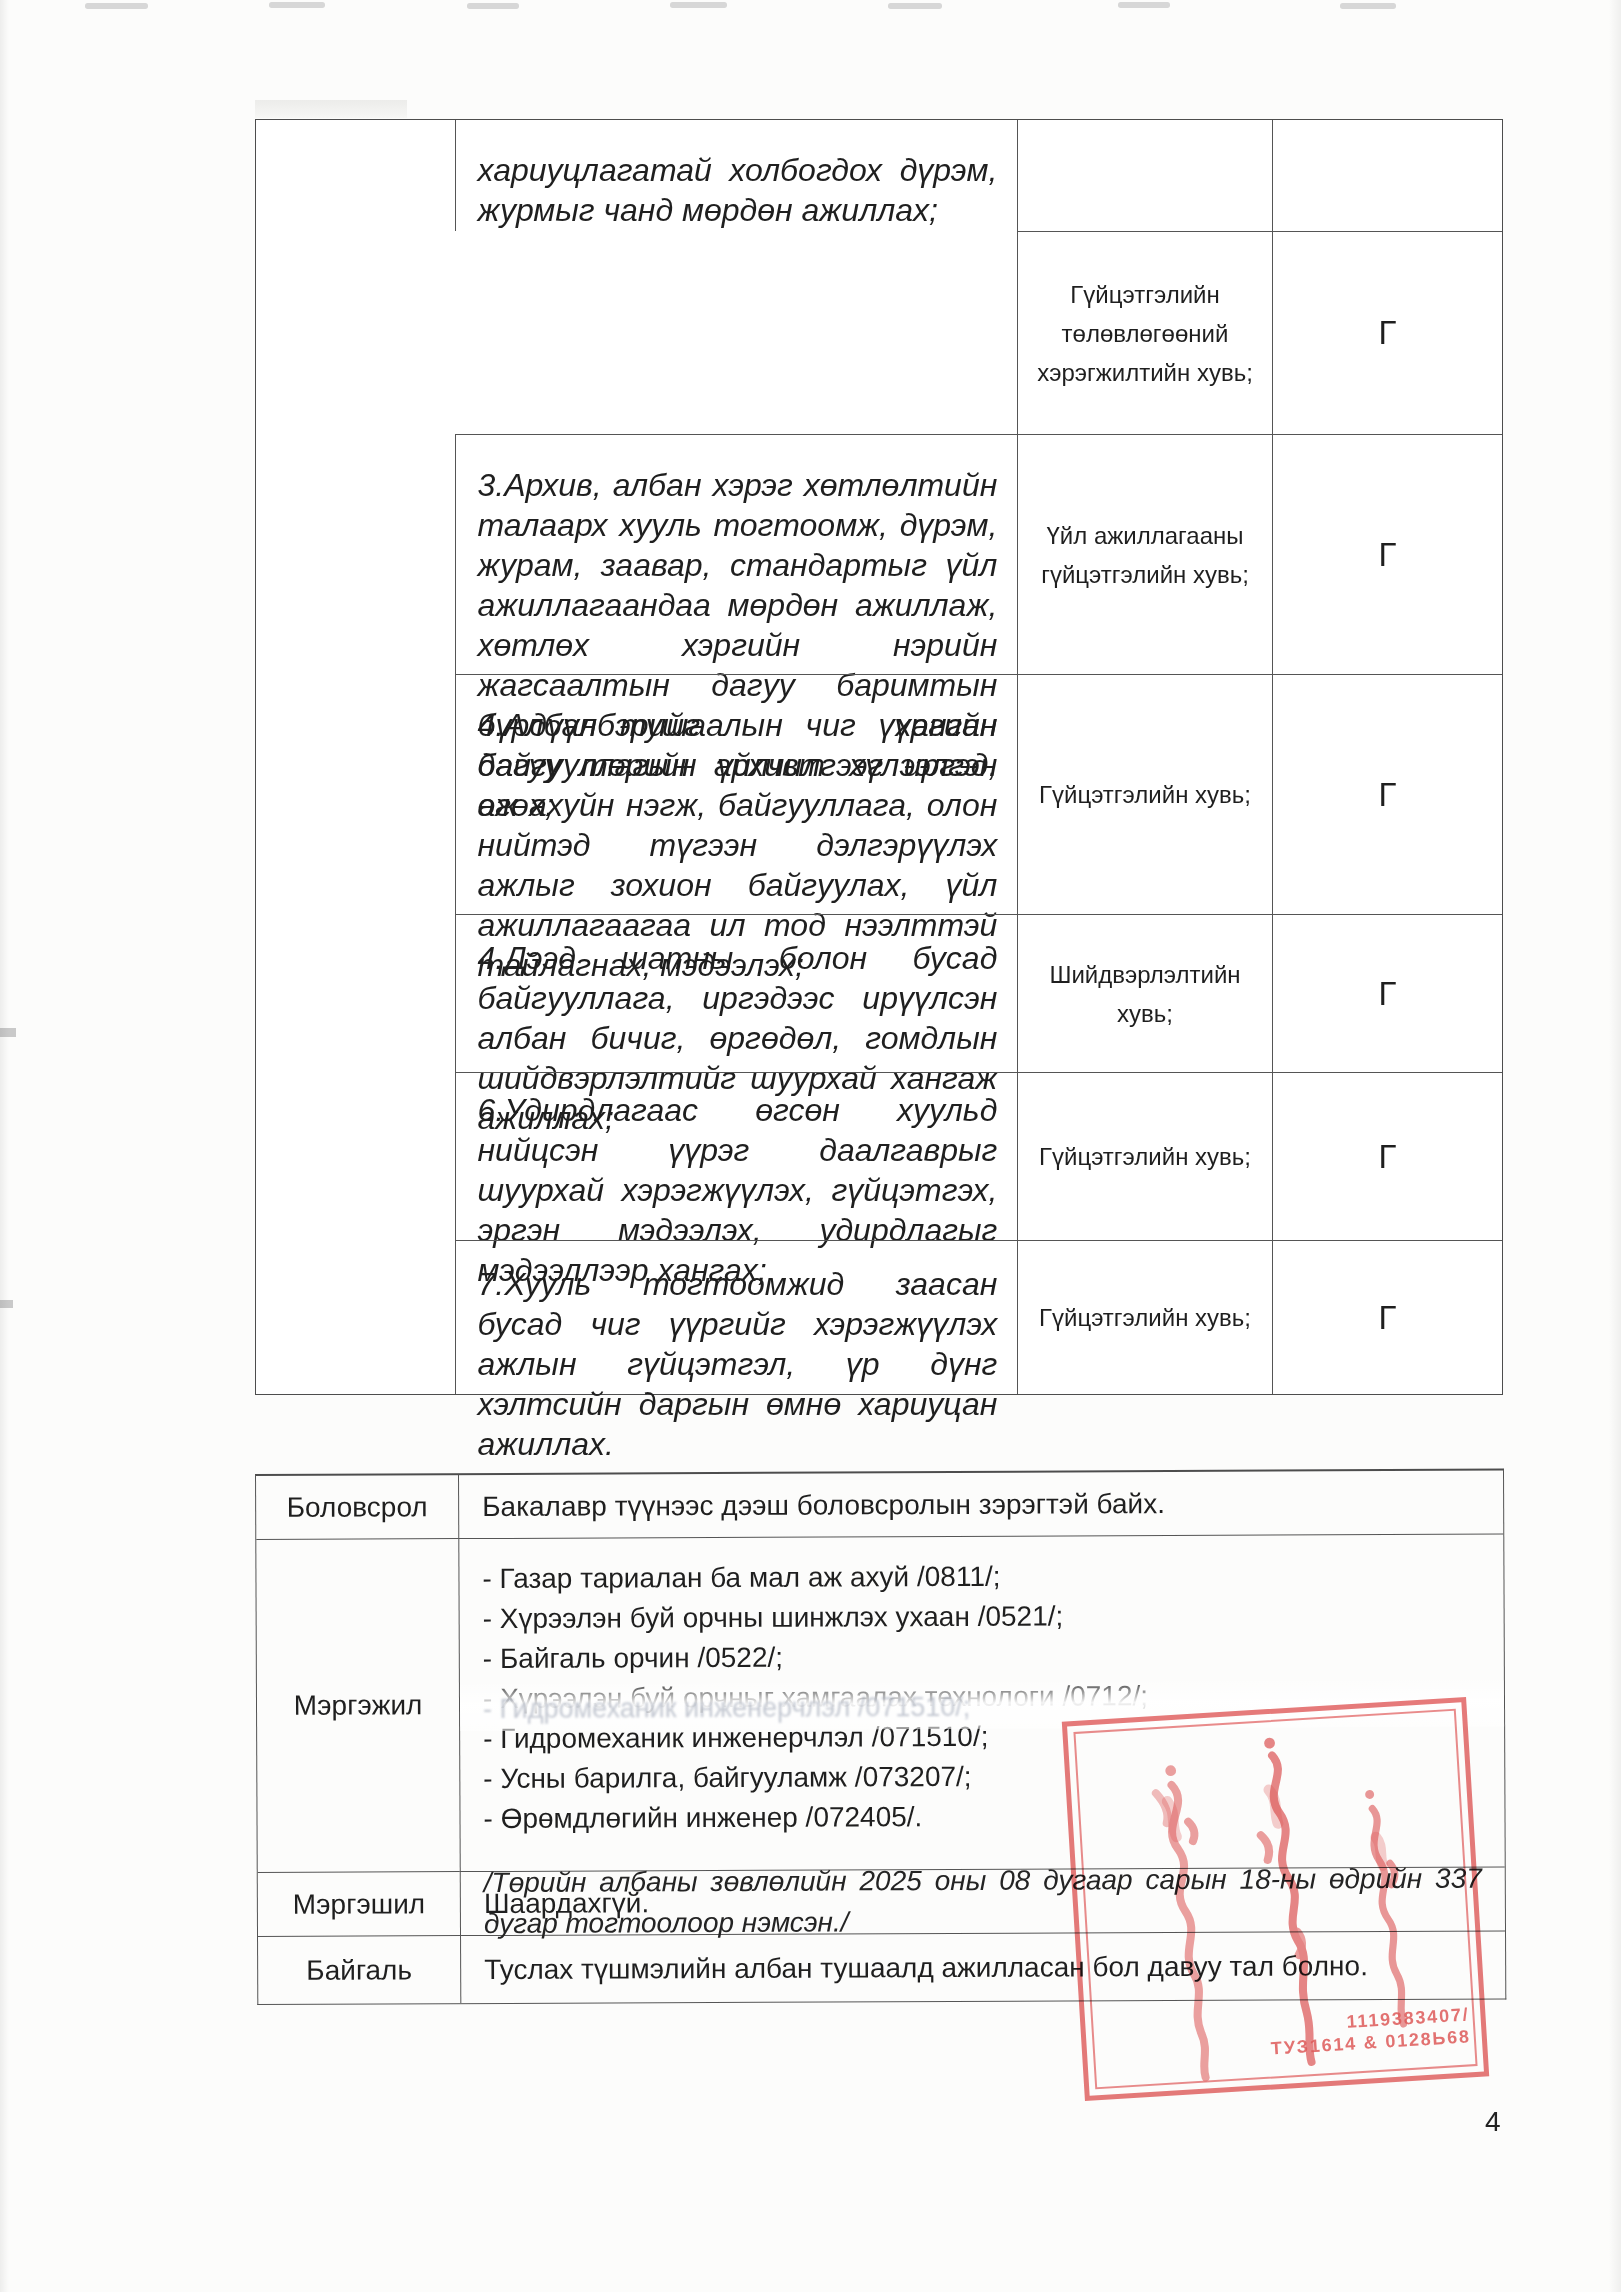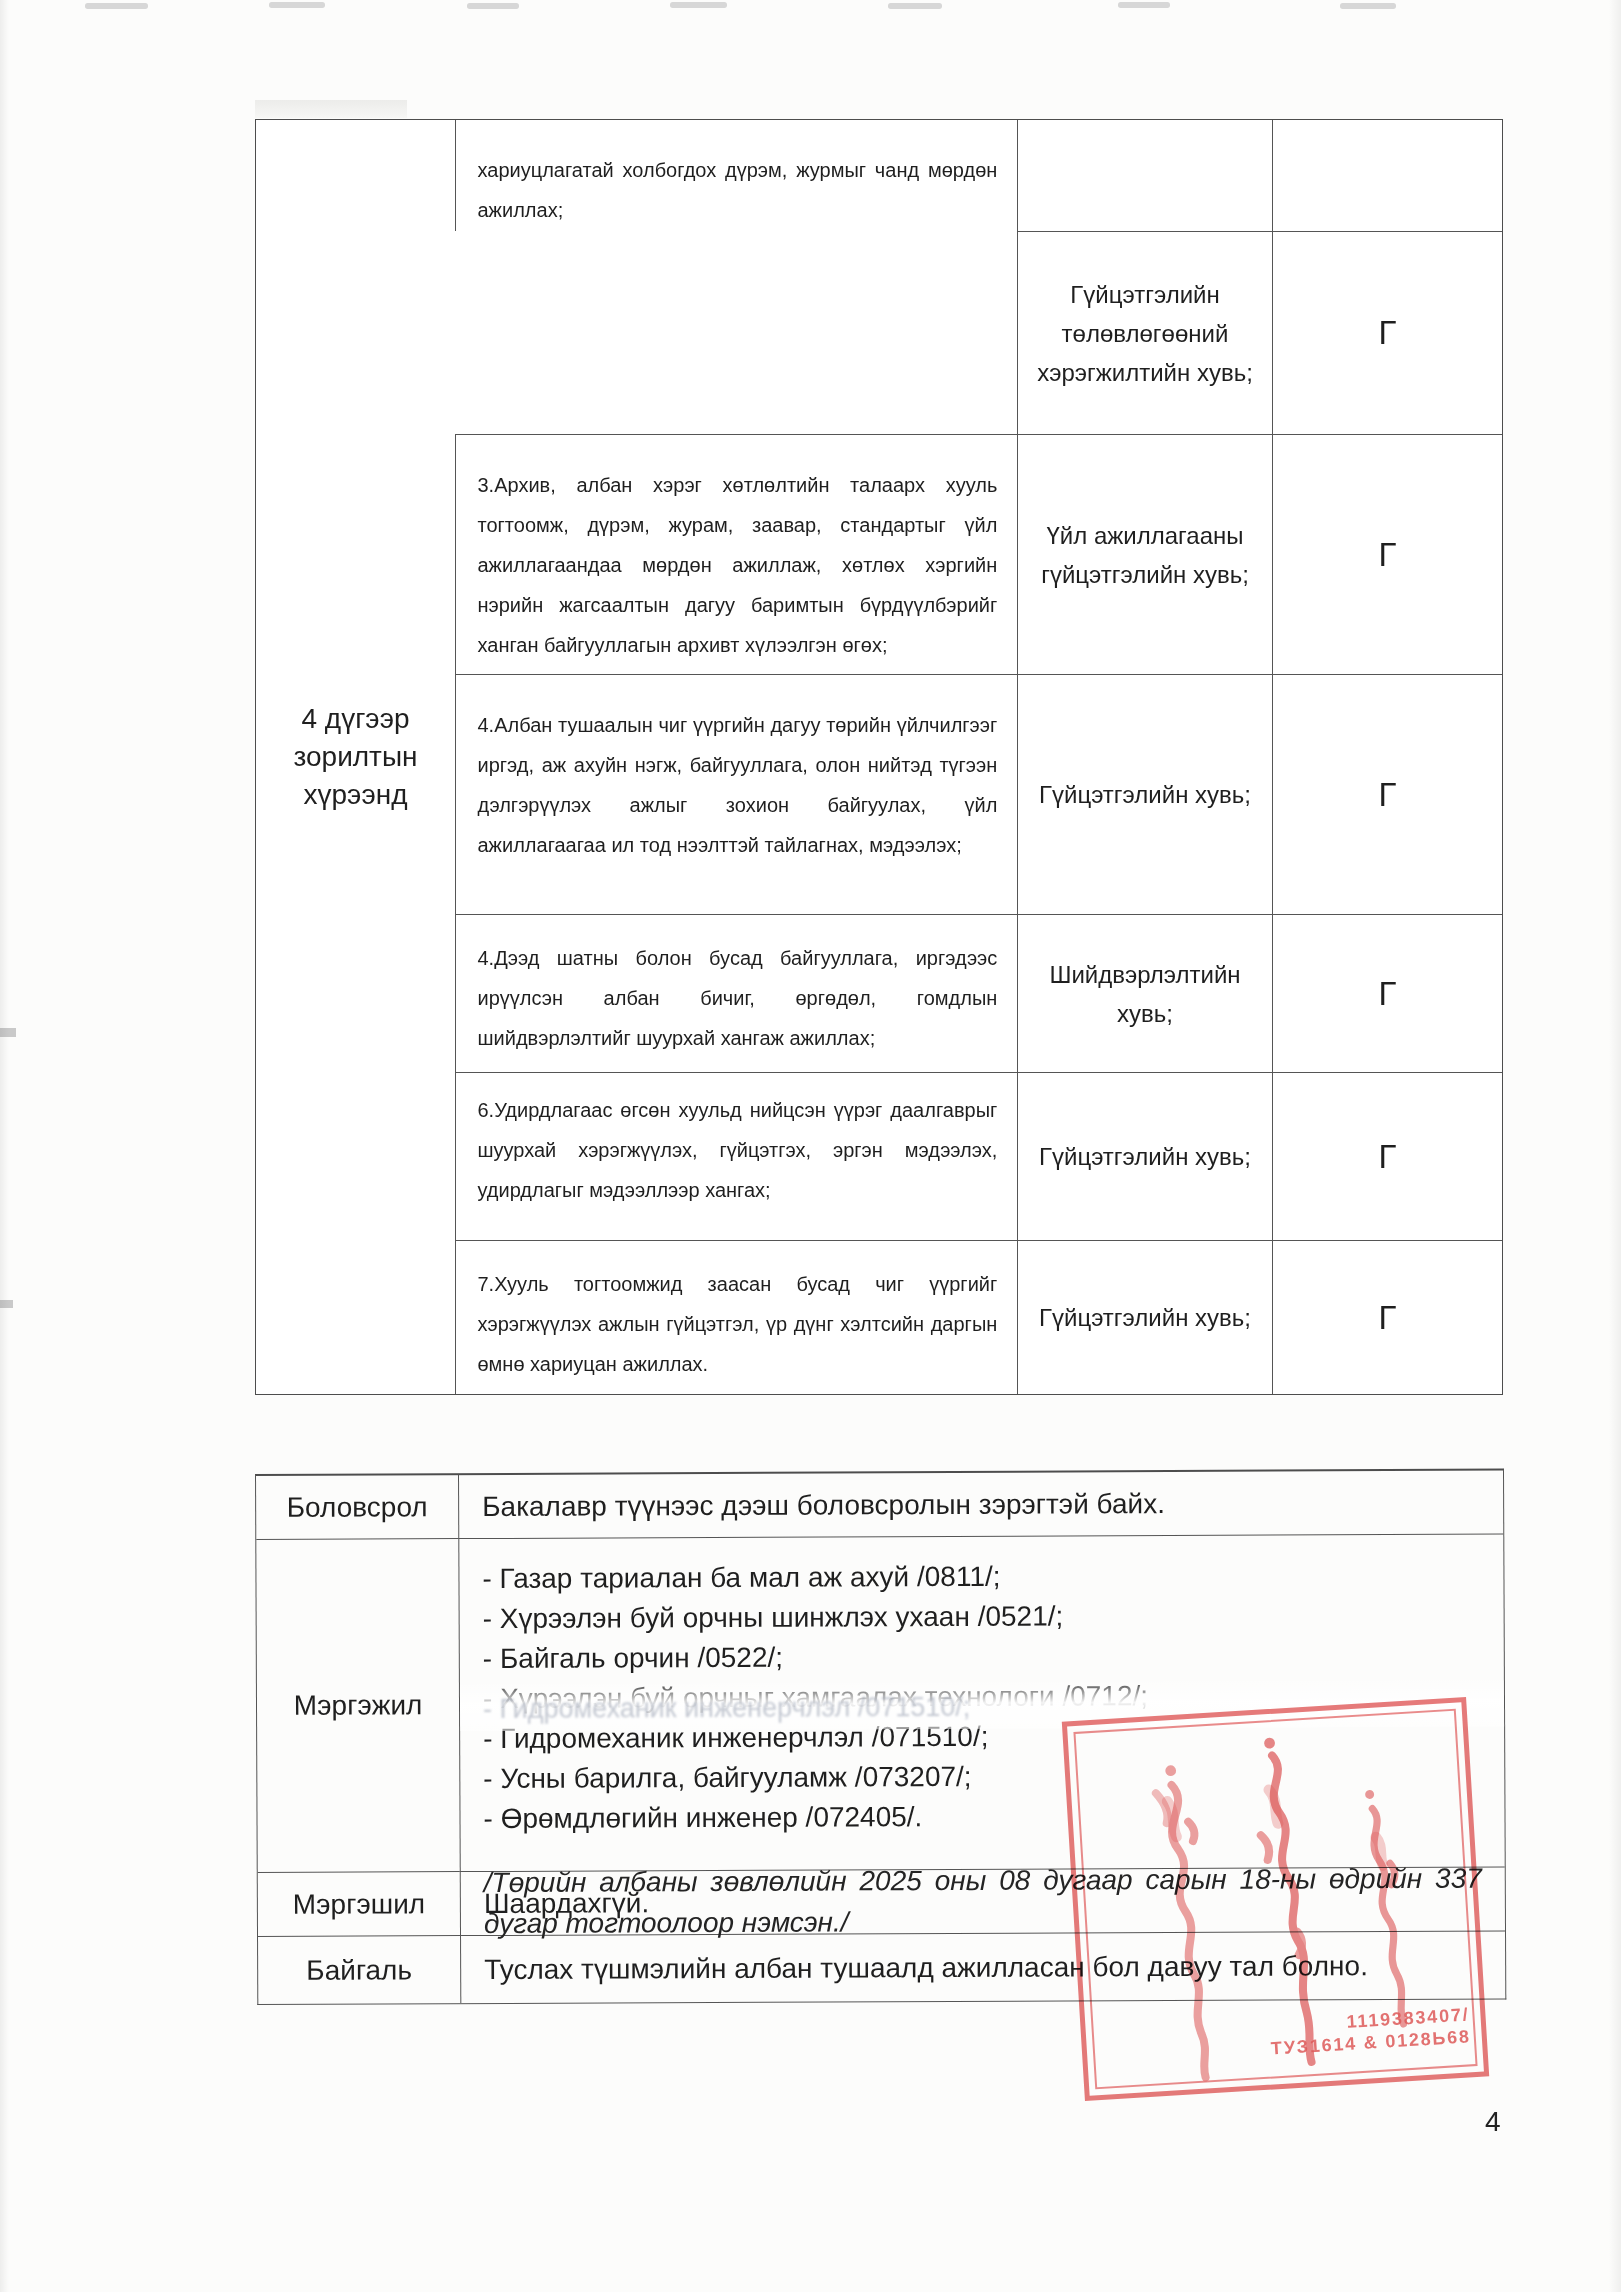--- a/index.html
+++ b/index.html
@@ -28,22 +28,23 @@
     grid-template-columns:199px 562px 255px 230px;
     grid-template-rows:111px 203px 240px 240px 158px 168px 154px;
     border:1.8px solid #4d4d4d;
     background:#fff;
   }
   .cell{box-sizing:border-box;border-left:1.8px solid #555;border-top:1.8px solid #555;}
   .cell.no-top{border-top:none;}
   .cell.no-left{border-left:none;}
   .task{
     padding:30px 19.7px 10.7px 21.5px;
-    font-size:20px;line-height:40px;
+    font-size:32px;line-height:40px;
     text-align:justify;
+    font-style:italic;
   }
   .crit{
     display:flex;align-items:center;justify-content:center;
     text-align:center;font-size:24px;line-height:39px;
     padding:9px 12.5px;
   }
   .grade{
     display:flex;align-items:center;justify-content:center;
     font-size:33px;
   }
@@ -154,21 +155,20 @@
   <div class="scan-dash" style="left:1118px;top:1.8px;width:52px;"></div>
   <div class="scan-dash" style="left:1340px;top:2.7px;width:56px;"></div>
   <div class="scan-tick" style="left:0;top:1028px;width:16px;height:9px;"></div>
   <div class="scan-tick" style="left:0;top:1300px;width:12.5px;height:8px;"></div>
   <div class="scan-wedge" style="left:255px;top:100px;width:152px;height:18px;"></div>
   <div class="edge-strip"></div>
   <div class="left-strip"></div>
 
   <div class="gtable">
 
-    <div class="cell no-top no-left goal-label" style="grid-area:1/1/span 7/2">4 дүгээр зорилтын хүрээнд</div>
 
     <div class="cell no-top task" style="grid-area:1/2">хариуцлагатай холбогдох дүрэм, журмыг чанд мөрдөн ажиллах;</div>
     <div class="cell no-top crit" style="grid-area:1/3"></div>
     <div class="cell no-top grade" style="grid-area:1/4"></div>
 
     <div class="cell crit" style="grid-area:2/3">Гүйцэтгэлийн төлөвлөгөөний хэрэгжилтийн хувь;</div>
     <div class="cell grade" style="grid-area:2/4">Г</div>
 
     <div class="cell task" style="grid-area:3/2">3.Архив, албан хэрэг хөтлөлтийн талаарх хууль тогтоомж, дүрэм, журам, заавар, стандартыг үйл ажиллагаандаа мөрдөн ажиллаж, хөтлөх хэргийн нэрийн жагсаалтын дагуу баримтын бүрдүүлбэрийг ханган байгууллагын архивт хүлээлгэн өгөх;</div>
     <div class="cell crit" style="grid-area:3/3">Үйл ажиллагааны гүйцэтгэлийн хувь;</div>

